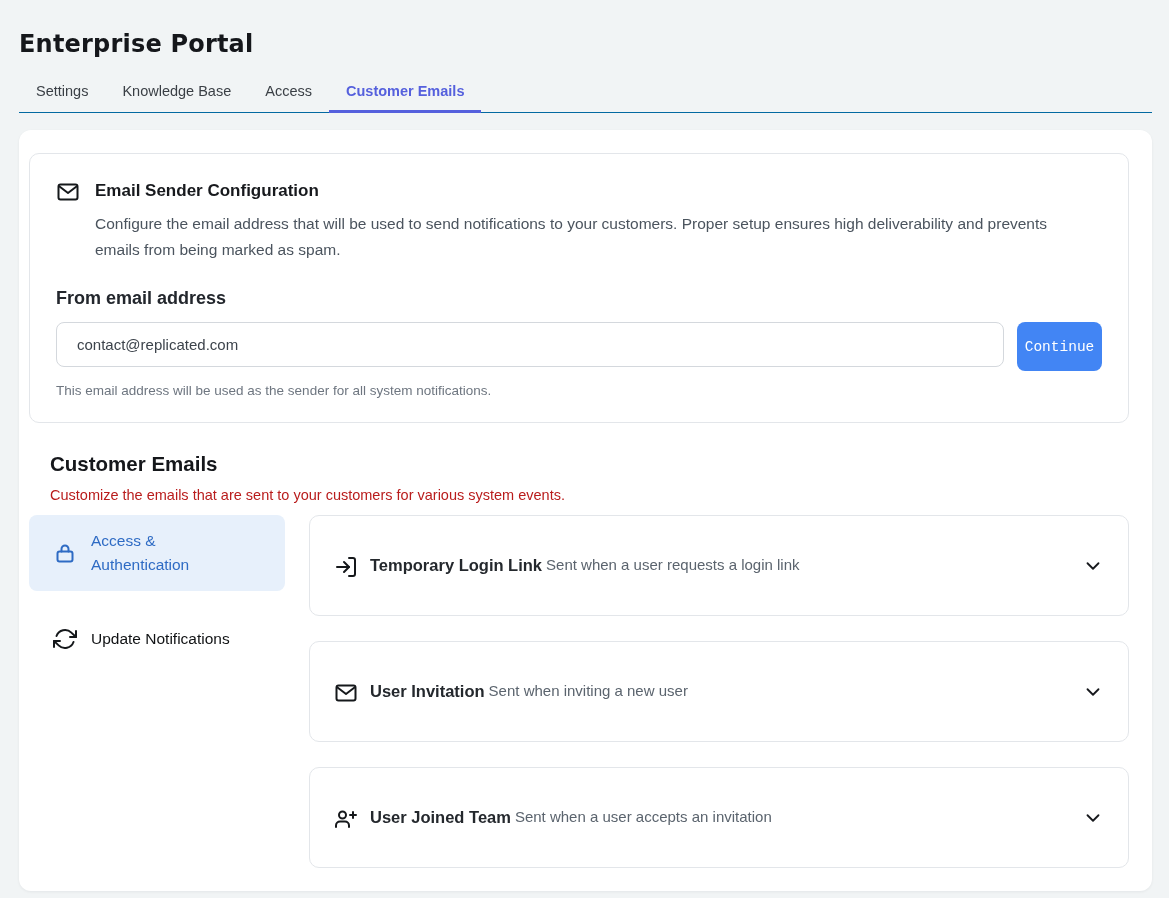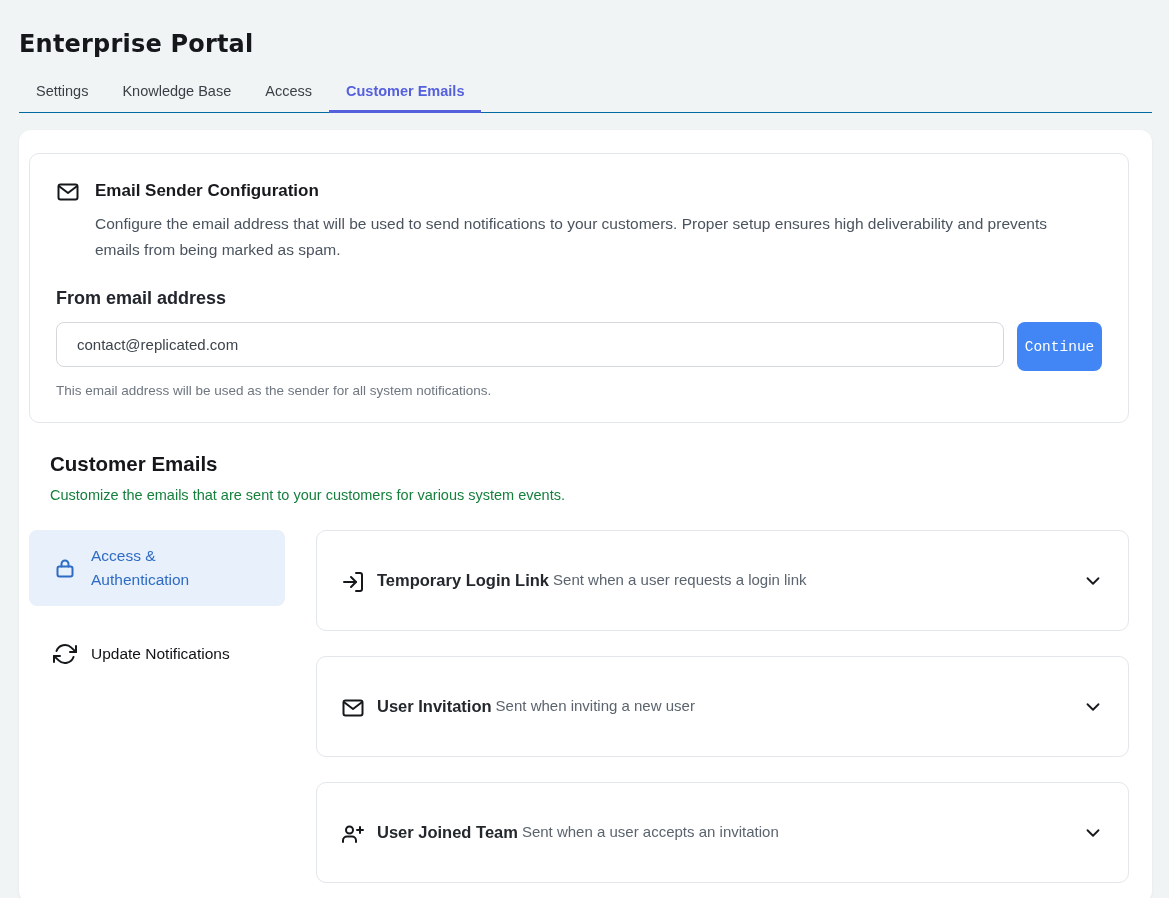--- a/index.html
+++ b/index.html
@@ -132,26 +132,26 @@
   
   .section-title {
     margin: 29px 0 0 21px;
     font-size: 20.5px;
     font-weight: 700;
     color: #15171b;
   }
   .section-subtitle {
     margin: 11px 0 4px 21px;
     font-size: 14.5px;
-    color: #15803d;
+    color: #b91c1c;
   }
   .content-grid {
     display: flex;
-    gap: 31px;
-    margin-top: 27px;
+    gap: 24px;
+    margin-top: 12px;
   }
 
   
   .sidebar { width: 256px; flex: none; }
   .side-item {
     display: flex;
     align-items: center;
     gap: 14px;
     padding: 14px 14px 14px 24px;
     border-radius: 8px;

